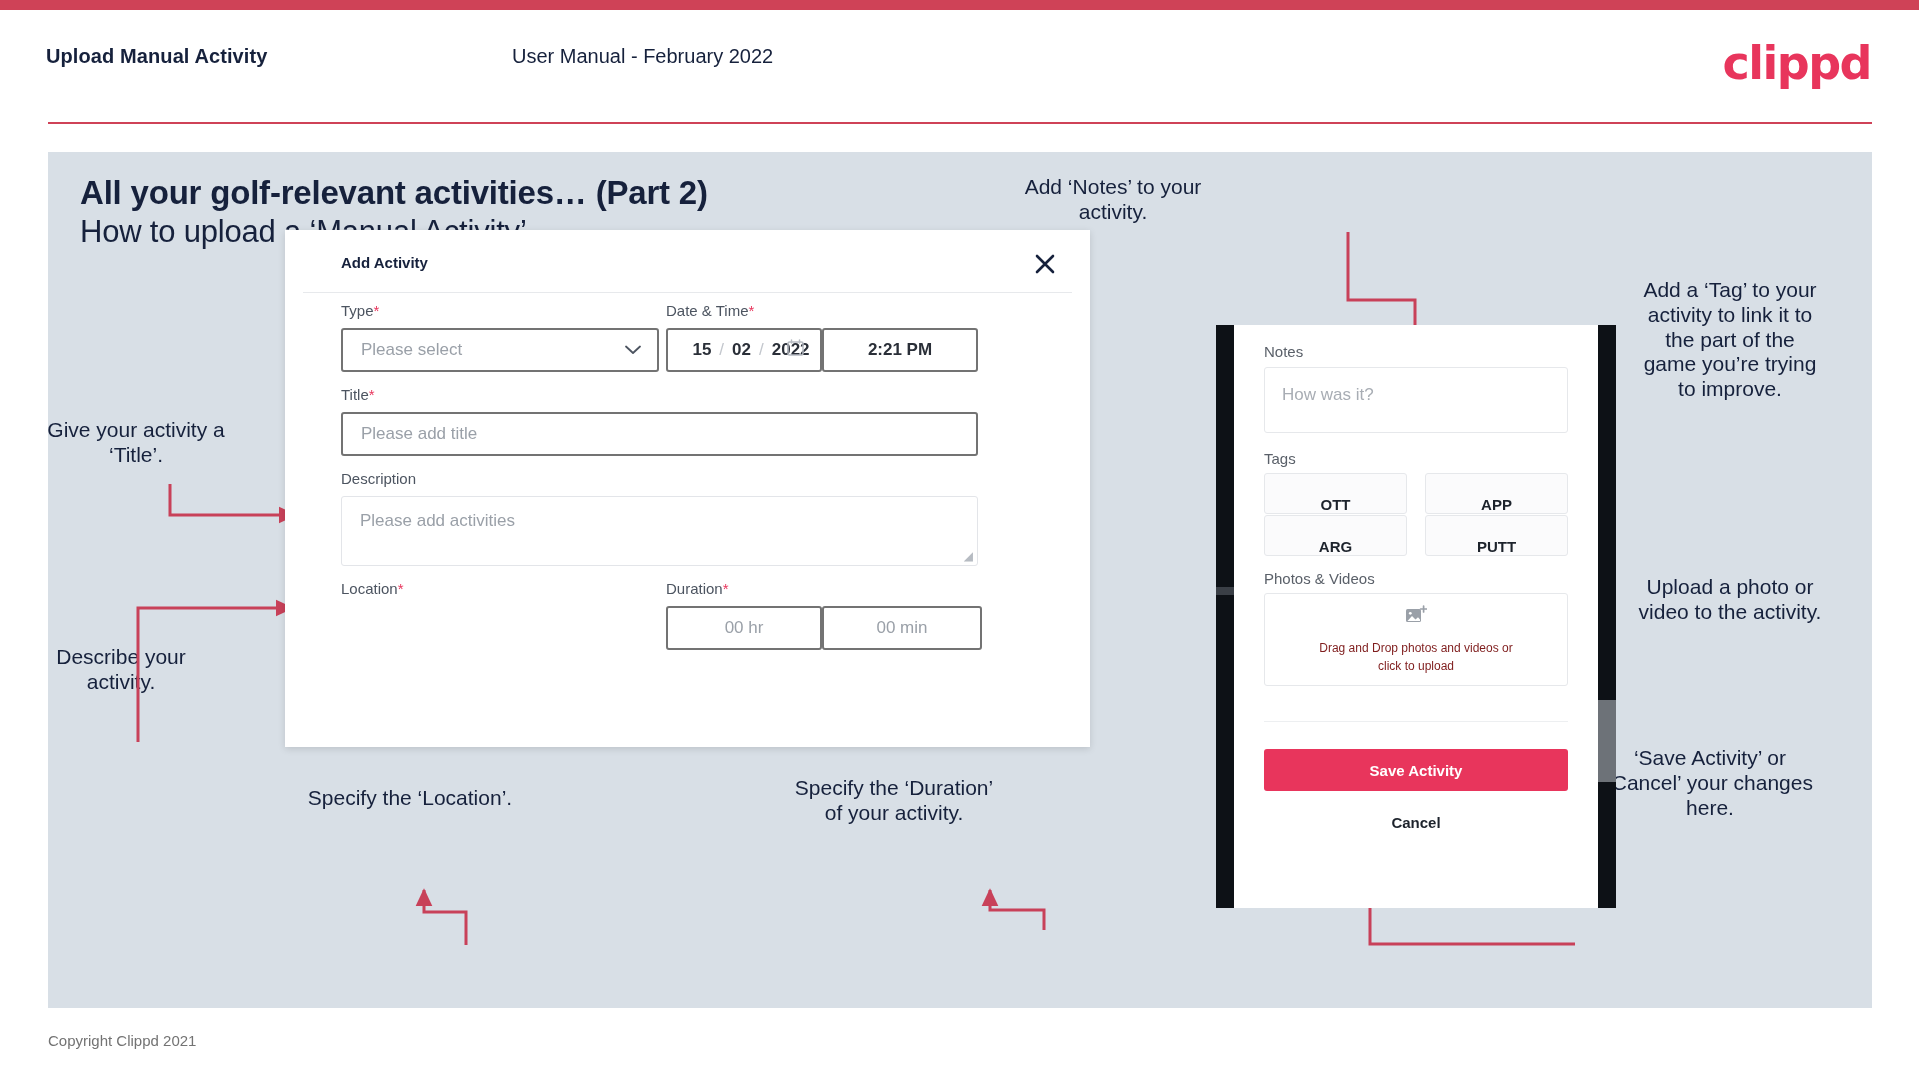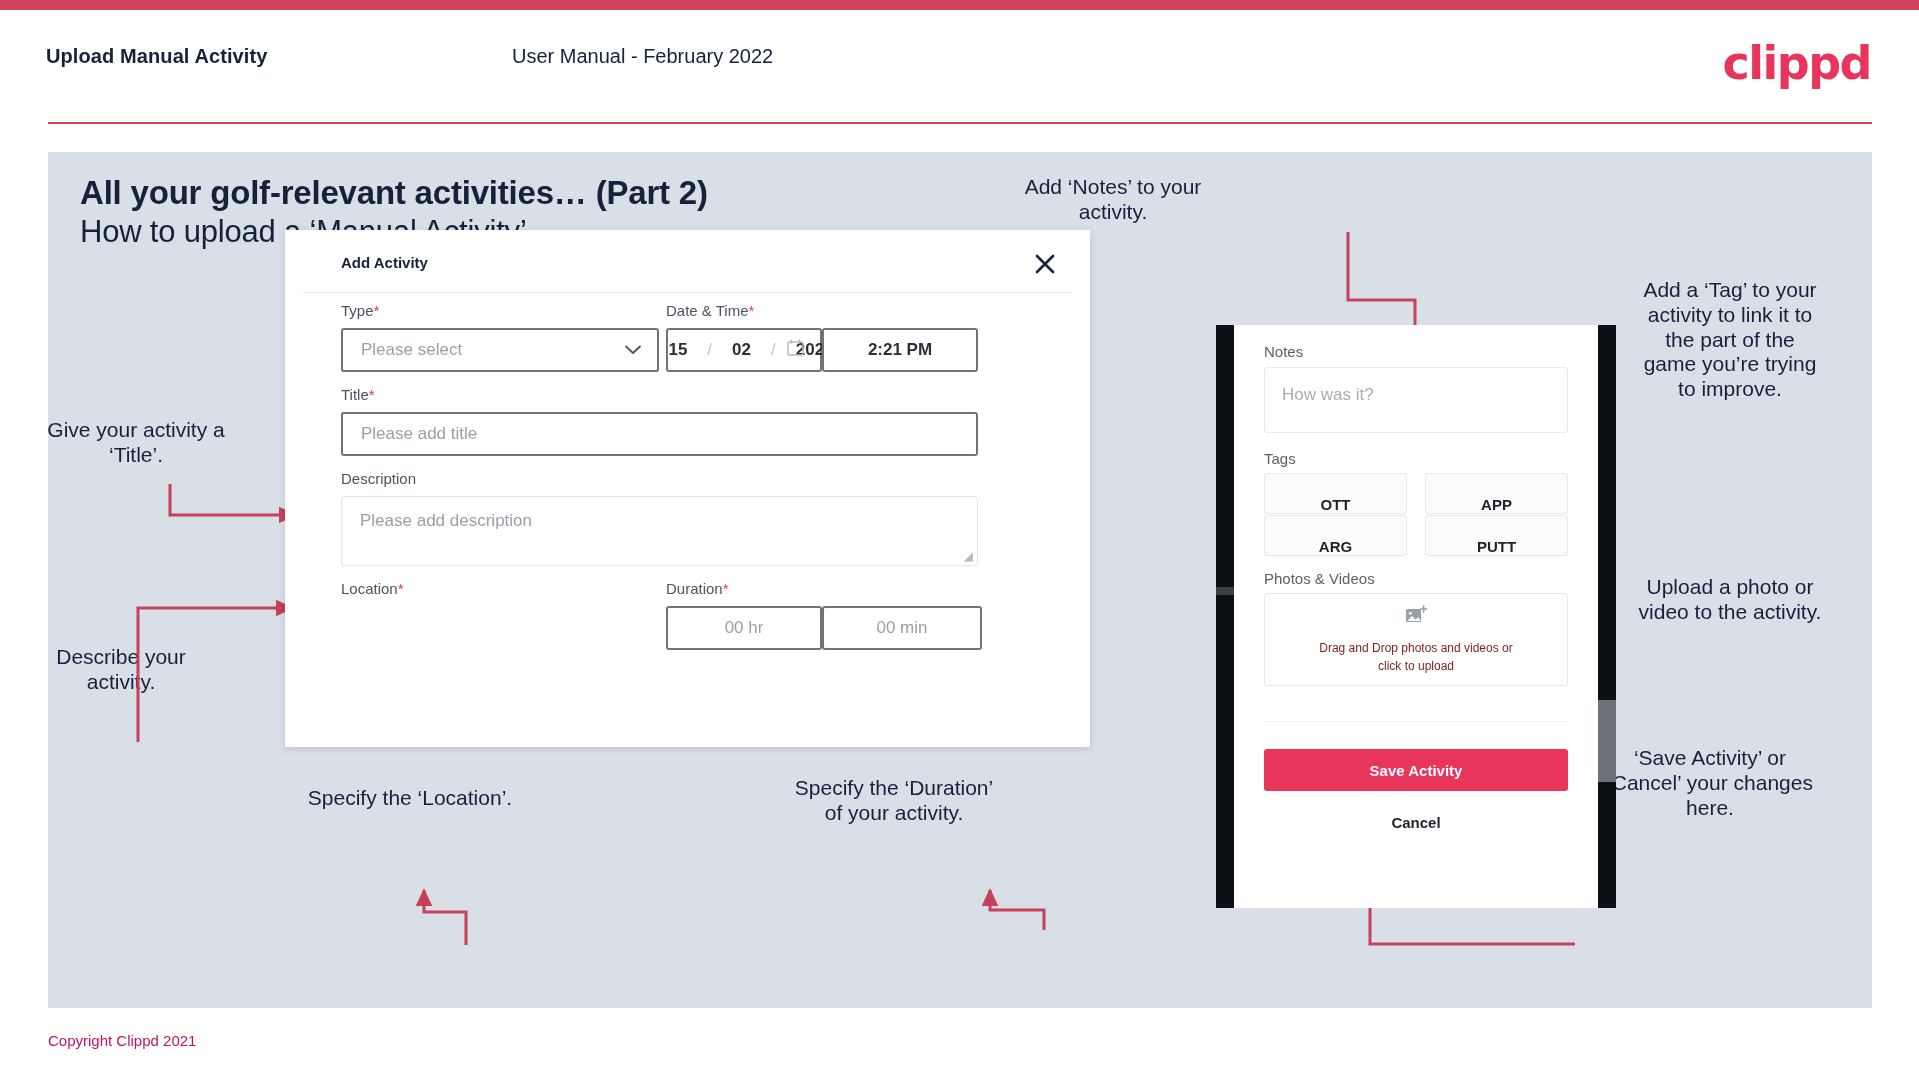--- a/index.html
+++ b/index.html
@@ -116,21 +116,21 @@
   .chev {
     position: absolute; right: 16px; top: 50%;
     transform: translateY(-50%);
   }
   .cal-ico {
     position: absolute; right: 16px; top: 50%;
     transform: translateY(-50%);
   }
 
   .date-inner {
-    display: flex; align-items: baseline; gap: 20px;
+    display: flex; align-items: baseline; gap: 8px;
     font-size: 17px; color: #2a2f38; font-weight: 700; margin-left: 14px;
   }
   .date-inner .sl { color: #c3c7cd; font-weight: 400; }
 
   .textarea {
     position: absolute;
     background: #fff;
     border: 1px solid #e3e5e9;
     border-radius: 3px;
     font-size: 17px; color: #9aa0a8;
@@ -210,21 +210,21 @@
   
   .connectors {
     position: absolute; left: 0; top: 0;
     width: 1919px; height: 1079px;
     pointer-events: none;
   }
 
   
   .footer {
     position: absolute; left: 48px; top: 1032px;
-    font-size: 15px; color: #be185d;
+    font-size: 15px; color: #737373;
   }
 </style>
 </head>
 <body>
 
 <div id="page">
 
   <div class="top-bar"></div>
 
   <div class="hdr-title">Upload Manual Activity</div>
@@ -348,21 +348,21 @@
       <span>Title</span><span class="req">*</span>
     </div>
     <div class="inp" style="left:56px; top:182px; width:637px; height:44px;">
       <span>Please add title</span>
     </div>
 
     <div class="fld-label" style="left:56px; top:240px;">
       <span>Description</span><span class="req"></span>
     </div>
     <div class="textarea" style="left:56px; top:266px; width:637px; height:70px;">
-      <span>Please add description</span>
+      <span>Please add activities</span>
       <span class="ta-grip">◢</span>
     </div>
 
     <div class="fld-label" style="left:56px; top:350px;">
       <span>Location</span><span class="req">*</span>
     </div>
 
     <div class="fld-label" style="left:381px; top:350px;">
       <span>Duration</span><span class="req">*</span>
     </div>

